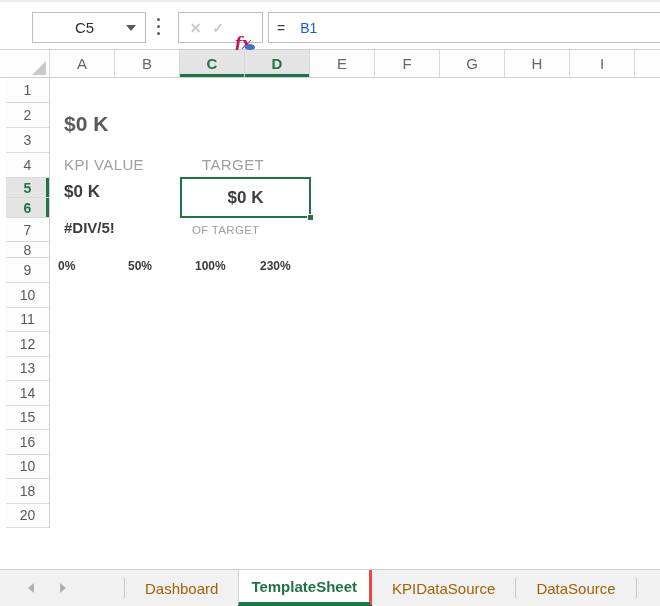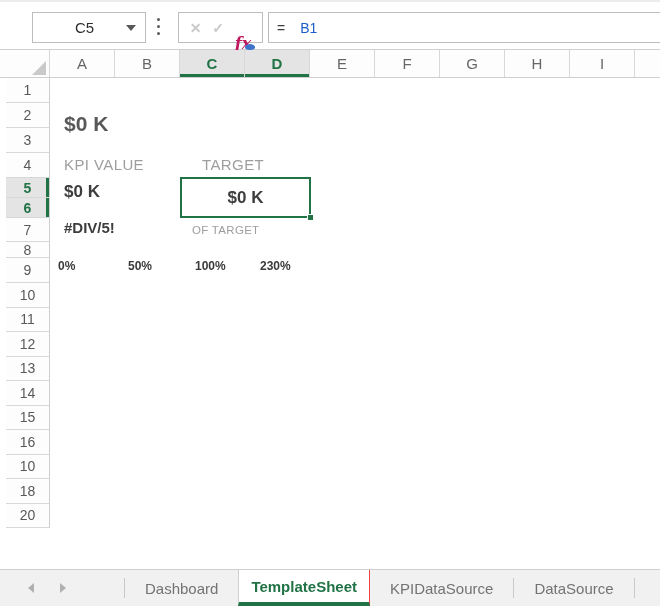--- a/index.html
+++ b/index.html
@@ -70,23 +70,23 @@
   .scale-lbl { position:absolute; top:181px; font-size:12px; font-weight:bold; color:#3a3a3a; }
 
   
   .tabbar { position:absolute; left:0; bottom:0; width:660px; height:37px;
     background:#f1f1f1; border-top:1px solid #d0d0d0; display:flex; align-items:stretch; }
   .tabnav { width:124px; display:flex; align-items:center; gap:26px; padding-left:28px; }
   .arr { width:0; height:0; }
   .arr-l { border-top:5px solid transparent; border-bottom:5px solid transparent; border-right:6px solid #b0b0b0; }
   .arr-r { border-top:5px solid transparent; border-bottom:5px solid transparent; border-left:6px solid #b0b0b0; }
   .tabstrip { display:flex; align-items:stretch; }
-  .tab { display:flex; align-items:center; padding:4px 20px; font-size:15px; color:#737373; cursor:default; }
+  .tab { display:flex; align-items:center; padding:4px 20px; font-size:15px; color:#a16207; cursor:default; }
   .tab.active { background:#fff; color:#217346; font-weight:bold; padding:0 12px;
-    border-left:1px solid #d0d0d0; border-right:1px solid #ef4444;
+    border-left:1px solid #d0d0d0; border-right:3px solid #ef4444;
     border-bottom:4px solid #217346; }
   .tab-div { width:1px; background:#c9c9c9; margin:8px 0; }
 </style>
 </head>
 <body>
 
 <div class="stage">
 
   <div class="topbar">
     <div class="namebox">

